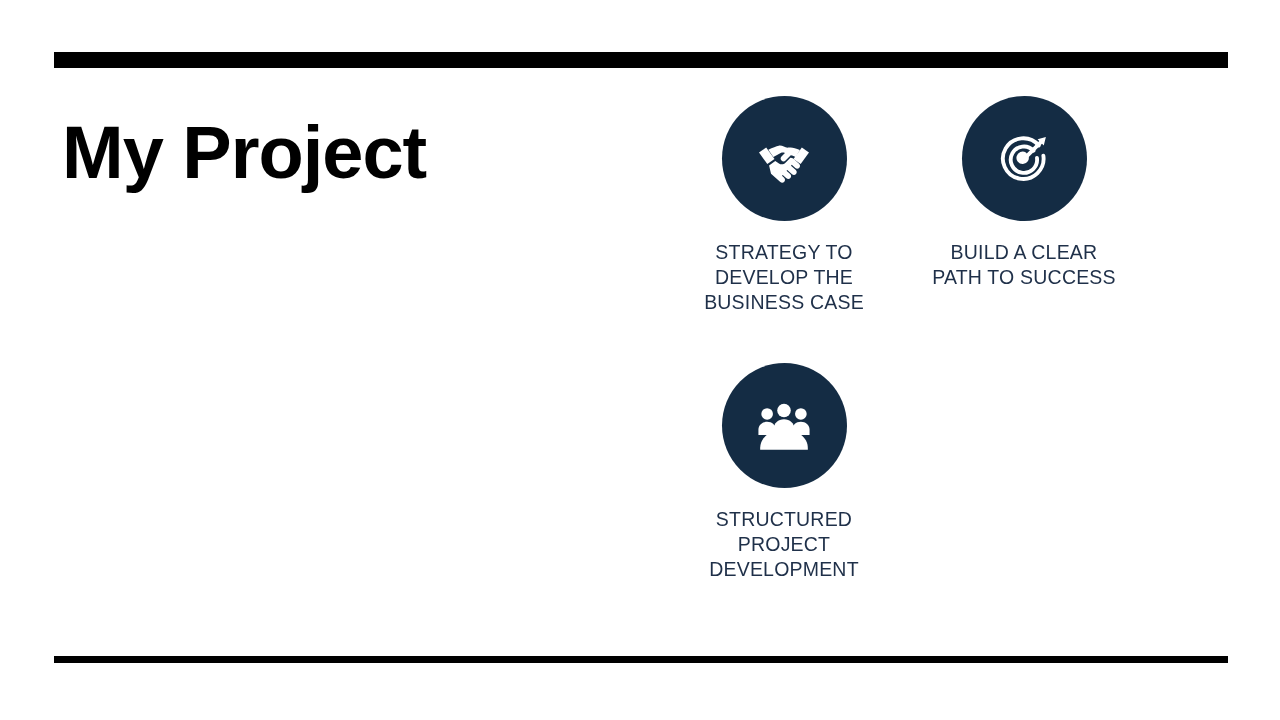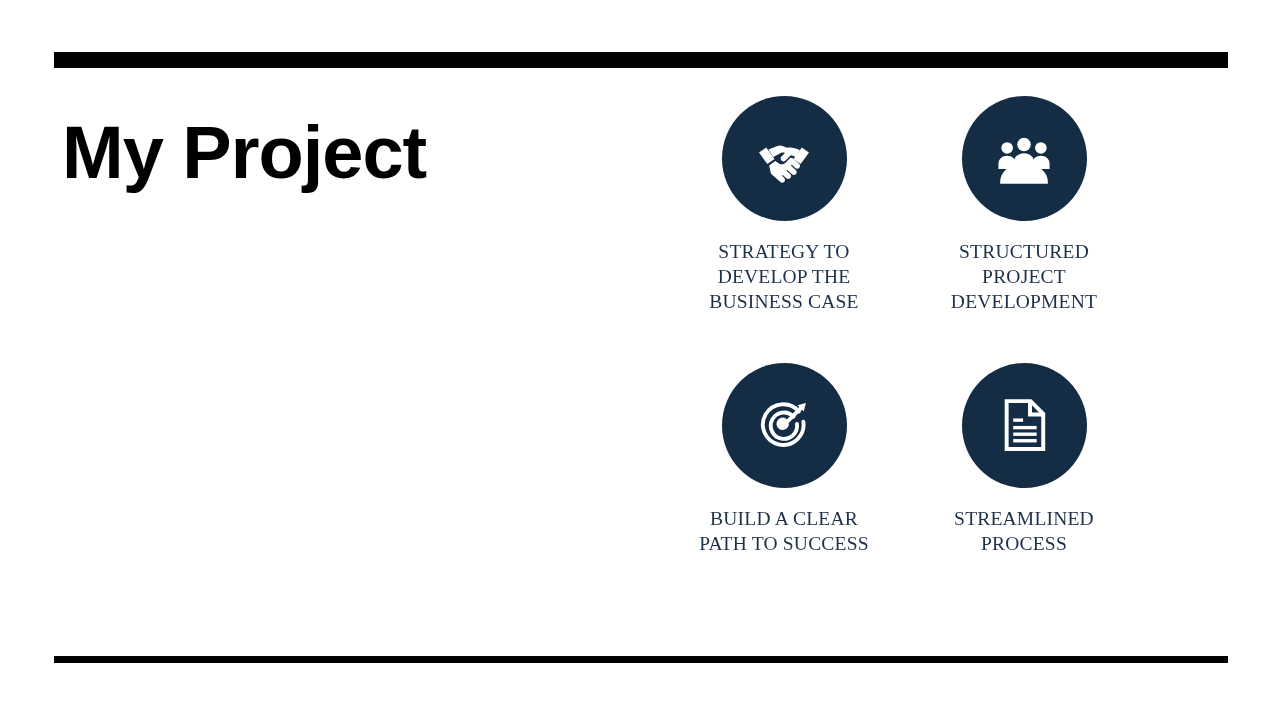--- a/index.html
+++ b/index.html
@@ -46,21 +46,20 @@
   
   .grid {
     position:absolute;
     left:664px; top:96px;
     width:480px;
     display:grid;
     grid-template-columns:1fr 1fr;
     grid-template-rows:auto auto;
     column-gap:0px;
     row-gap:48px;
-    font-family:Liberation Serif, serif;
   }
   .cell {
     display:flex;
     flex-direction:column;
     align-items:center;
   }
   .circle {
     width:125px; height:125px;
     border-radius:50%;
     background:#142c44;
@@ -109,72 +108,54 @@
       </div>
       <div class="caption">STRATEGY TO
 DEVELOP THE
 BUSINESS CASE</div>
     </div>
 
     <div class="cell">
       <div class="circle">
         <span>
           <svg width="62" height="62" viewBox="0 0 64 64" fill="none">
-            <g fill="#ffffff">
-              <circle cx="14.6" cy="20.6" r="6.0"></circle>
-              <path d="M14.6 28.6 C19.6 28.6 23.6 32.2 23.6 36.8 L23.6 42.4 L5.6 42.4 L5.6 36.8 C5.6 32.2 9.6 28.6 14.6 28.6 Z"></path>
-              <circle cx="49.4" cy="20.6" r="6.0"></circle>
-              <path d="M49.4 28.6 C54.4 28.6 58.4 32.2 58.4 36.8 L58.4 42.4 L40.4 42.4 L40.4 36.8 C40.4 32.2 44.4 28.6 49.4 28.6 Z"></path>
-              <circle cx="32.0" cy="17.0" r="7.0"></circle>
-              <path d="M32.0 26.0 C38.0 26.0 42.6 30.2 42.6 35.6 L42.6 41.0 L21.4 41.0 L21.4 35.6 C21.4 30.2 26.0 26.0 32.0 26.0 Z"></path>
-              <path d="M32.0 36.4 C45.6 36.4 56.6 45.0 56.6 55.6 L56.6 57.6 L7.4 57.6 L7.4 55.6 C7.4 45.0 18.4 36.4 32.0 36.4 Z"></path>
-            </g>
-          </svg>
-        </span>
-      </div>
-      <div class="caption">STRUCTURED
-PROJECT
-DEVELOPMENT</div>
-    </div>
-
-    <div class="cell">
-      <div class="circle">
-        <span>
-          <svg width="62" height="62" viewBox="0 0 64 64" fill="none">
             <g stroke="#ffffff" fill="none" stroke-width="4">
               <path d="M47.2 18.0 A21 21 0 1 0 52.0 28.6" stroke-linecap="round"></path>
               <path d="M41.8 23.4 A13.6 13.6 0 1 0 45.4 31.0" stroke-linecap="round"></path>
             </g>
             <path d="M36.6 28.6 A6.4 6.4 0 1 1 34.0 25.4 Z" fill="#ffffff"></path>
             <g stroke="#ffffff" stroke-width="4" stroke-linecap="round">
               <path d="M31.6 32.4 L50.2 13.8"></path>
             </g>
             <path d="M46.0 11.6 L54.6 9.4 L52.4 18.0 L48.4 14.0 Z" fill="#ffffff"></path>
           </svg>
         </span>
       </div>
       <div class="caption">BUILD A CLEAR
 PATH TO SUCCESS</div>
     </div>
 
     <div class="cell">
       <div class="circle">
         <span>
-          <svg width="60" height="60" viewBox="0 0 64 64" fill="none">
-            <path d="M13.5 6.5 L39.0 6.5 L52.5 20.0 L52.5 57.5 L13.5 57.5 Z" stroke="#ffffff" stroke-width="4.2" fill="none" stroke-linejoin="miter"></path>
-            <path d="M38.4 7.6 L38.4 20.8 L51.6 20.8" stroke="#ffffff" stroke-width="4.2" fill="none" stroke-linejoin="miter"></path>
+          <svg width="62" height="62" viewBox="0 0 64 64" fill="none">
             <g fill="#ffffff">
-              <rect x="20.5" y="25.0" width="10.5" height="3.6"></rect>
-              <rect x="20.5" y="33.0" width="25.0" height="3.6"></rect>
-              <rect x="20.5" y="40.0" width="25.0" height="3.6"></rect>
-              <rect x="20.5" y="47.0" width="25.0" height="3.6"></rect>
+              <circle cx="14.6" cy="20.6" r="6.0"></circle>
+              <path d="M14.6 28.6 C19.6 28.6 23.6 32.2 23.6 36.8 L23.6 42.4 L5.6 42.4 L5.6 36.8 C5.6 32.2 9.6 28.6 14.6 28.6 Z"></path>
+              <circle cx="49.4" cy="20.6" r="6.0"></circle>
+              <path d="M49.4 28.6 C54.4 28.6 58.4 32.2 58.4 36.8 L58.4 42.4 L40.4 42.4 L40.4 36.8 C40.4 32.2 44.4 28.6 49.4 28.6 Z"></path>
+              <circle cx="32.0" cy="17.0" r="7.0"></circle>
+              <path d="M32.0 26.0 C38.0 26.0 42.6 30.2 42.6 35.6 L42.6 41.0 L21.4 41.0 L21.4 35.6 C21.4 30.2 26.0 26.0 32.0 26.0 Z"></path>
+              <path d="M32.0 36.4 C45.6 36.4 56.6 45.0 56.6 55.6 L56.6 57.6 L7.4 57.6 L7.4 55.6 C7.4 45.0 18.4 36.4 32.0 36.4 Z"></path>
             </g>
           </svg>
         </span>
       </div>
-      <div class="caption">STREAMLINED
-PROCESS</div>
+      <div class="caption">STRUCTURED
+PROJECT
+DEVELOPMENT</div>
     </div>
+
 
   </div>
 
   <div class="rule-bottom"></div>
 </div>
 
 </body></html>

